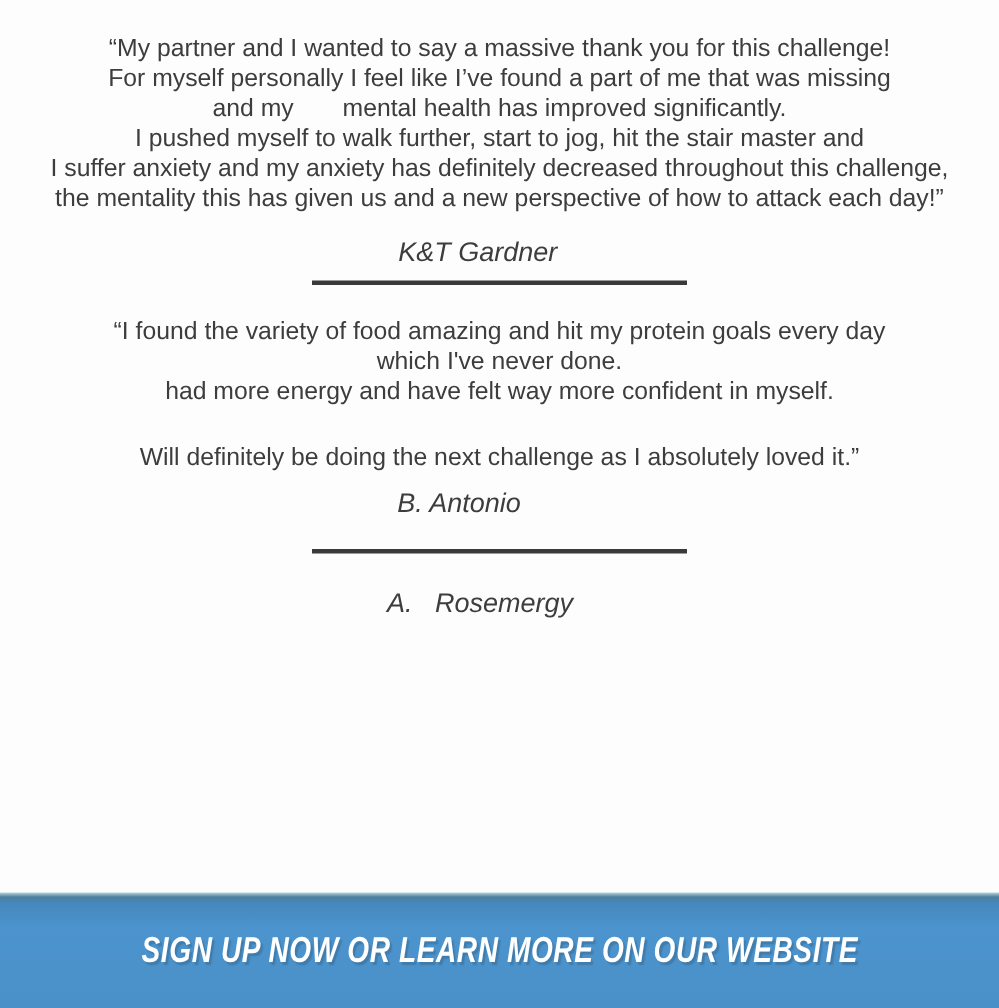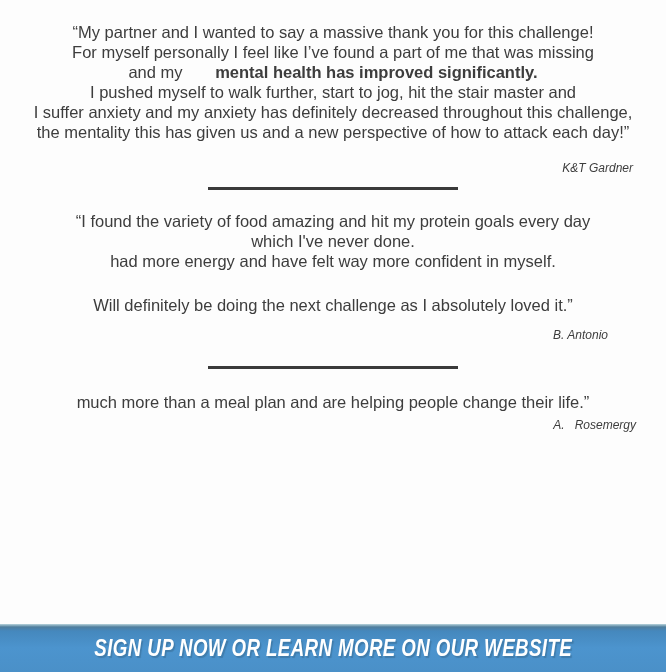--- a/index.html
+++ b/index.html
@@ -21,44 +21,44 @@
   }
   .testimonial {
     text-align: center;
     font-size: 16.5px;
     line-height: 20px;
     padding: 0 4px;
   }
   .testimonial p {
     margin: 0;
   }
-  .line strong { font-weight: bold; margin-left: 28px; }
+  .line strong { font-weight: normal; margin-left: 28px; }
   .attribution {
     font-style: italic;
-    font-size: 12px;
-    text-align: right;
+    font-size: 18px;
+    text-align: center;
     white-space: pre;
   }
   .t1 .attribution { margin-top: 16px; padding-right: 29px; }
   .t2 .attribution { margin-top: 10px; padding-right: 54px; }
   .t3 .attribution { margin-top: 3px;  padding-right: 26px; }
   .t2 .gap-line { margin-top: 24px; }
   hr.divider {
     border: none;
     border-top: 3px solid var(--divider, #3a3a3a);
     width: 250px;
   }
   hr.divider-1 { margin: 9px auto 21px auto; }
   hr.divider-2 { margin: 21px auto 23px auto; }
   .banner {
     position: absolute;
     left: 0;
     bottom: 0;
     width: 666px;
-    height: 48px;
+    height: 77px;
     background: linear-gradient(
       180deg,
       var(--banner-top-light, #b8d4dc) 0px,
       var(--banner-top-dark, #4f7e9d) 3px,
       #4588bd 7px,
       #4c94ce 24px,
       var(--banner-blue, #4a90c8) 100%
     );
     display: flex;
     align-items: center;
@@ -98,21 +98,20 @@
     <p class="line">“I found the variety of food amazing and hit my protein goals every day</p>
     <p class="line">which I've never done.</p>
     <p class="line">had more energy and have felt way more confident in myself.</p>
     <p class="line gap-line">Will definitely be doing the next challenge as I absolutely loved it.”</p>
     <p class="attribution">B. Antonio</p>
   </section>
 
   <hr class="divider divider-2">
 
   <section class="testimonial t3">
-    <p class="line">much more than a meal plan and are helping people change their life.”</p>
     <p class="attribution">A.   Rosemergy</p>
   </section>
 
   <footer class="banner">
     <span class="banner-text">SIGN UP NOW OR LEARN MORE ON OUR WEBSITE</span>
   </footer>
 
 </div>
 
 </body></html>

